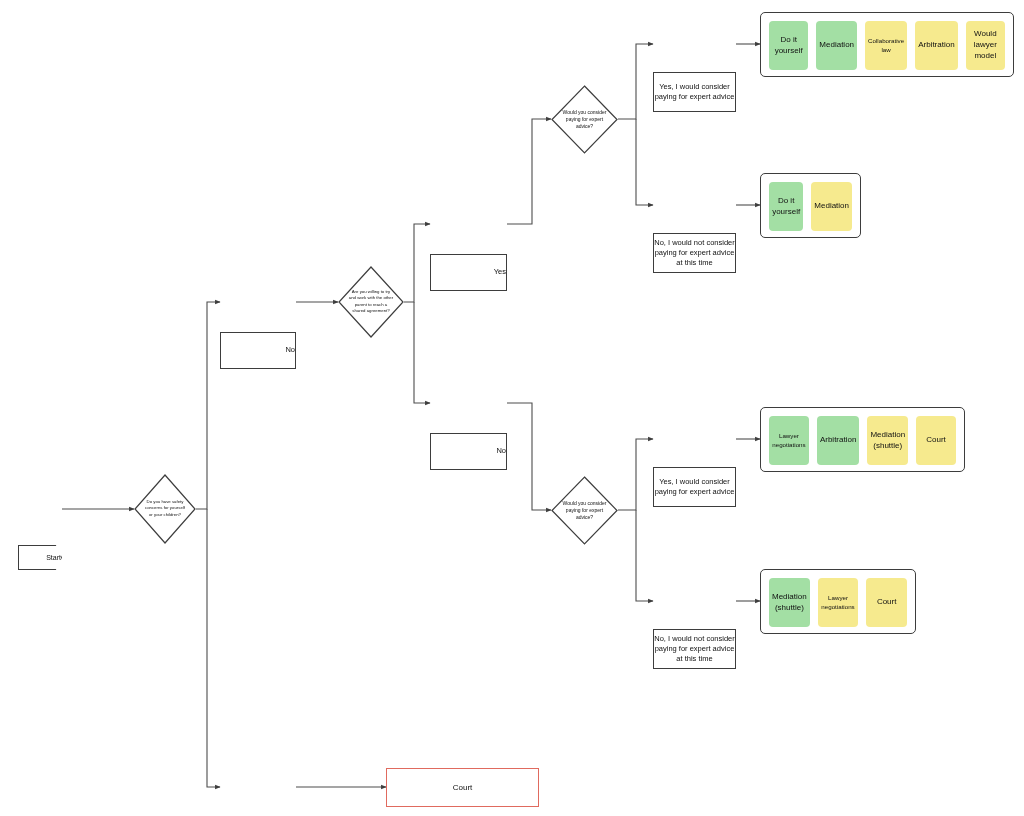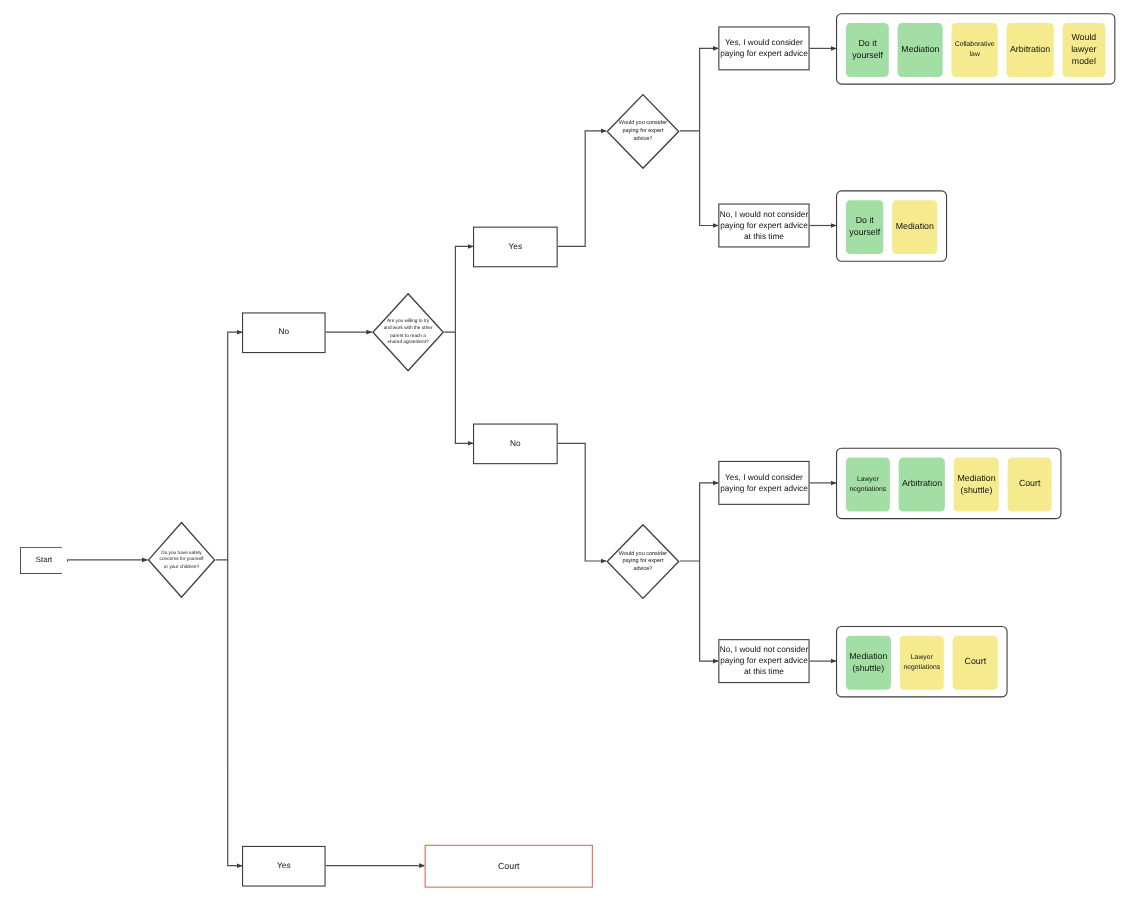--- a/index.html
+++ b/index.html
@@ -18,24 +18,25 @@
     position:absolute;
     left:0; top:0;
     width:1024px; height:816px;
     pointer-events:none;
   }
   .node{
     position:absolute;
     box-sizing:border-box;
     display:flex;
     align-items:center;
-    justify-content:center;
+    justify-content:flex-end;
     text-align:center;
     color:#111111;
     background:#ffffff;
+    margin-top:48px;
   }
   
   .rect{
     border:1.2px solid #3d3d3d;
     font-size:7.5px;
     line-height:1.35;
   }
   
   .start{
     border:1.2px solid #3d3d3d;

